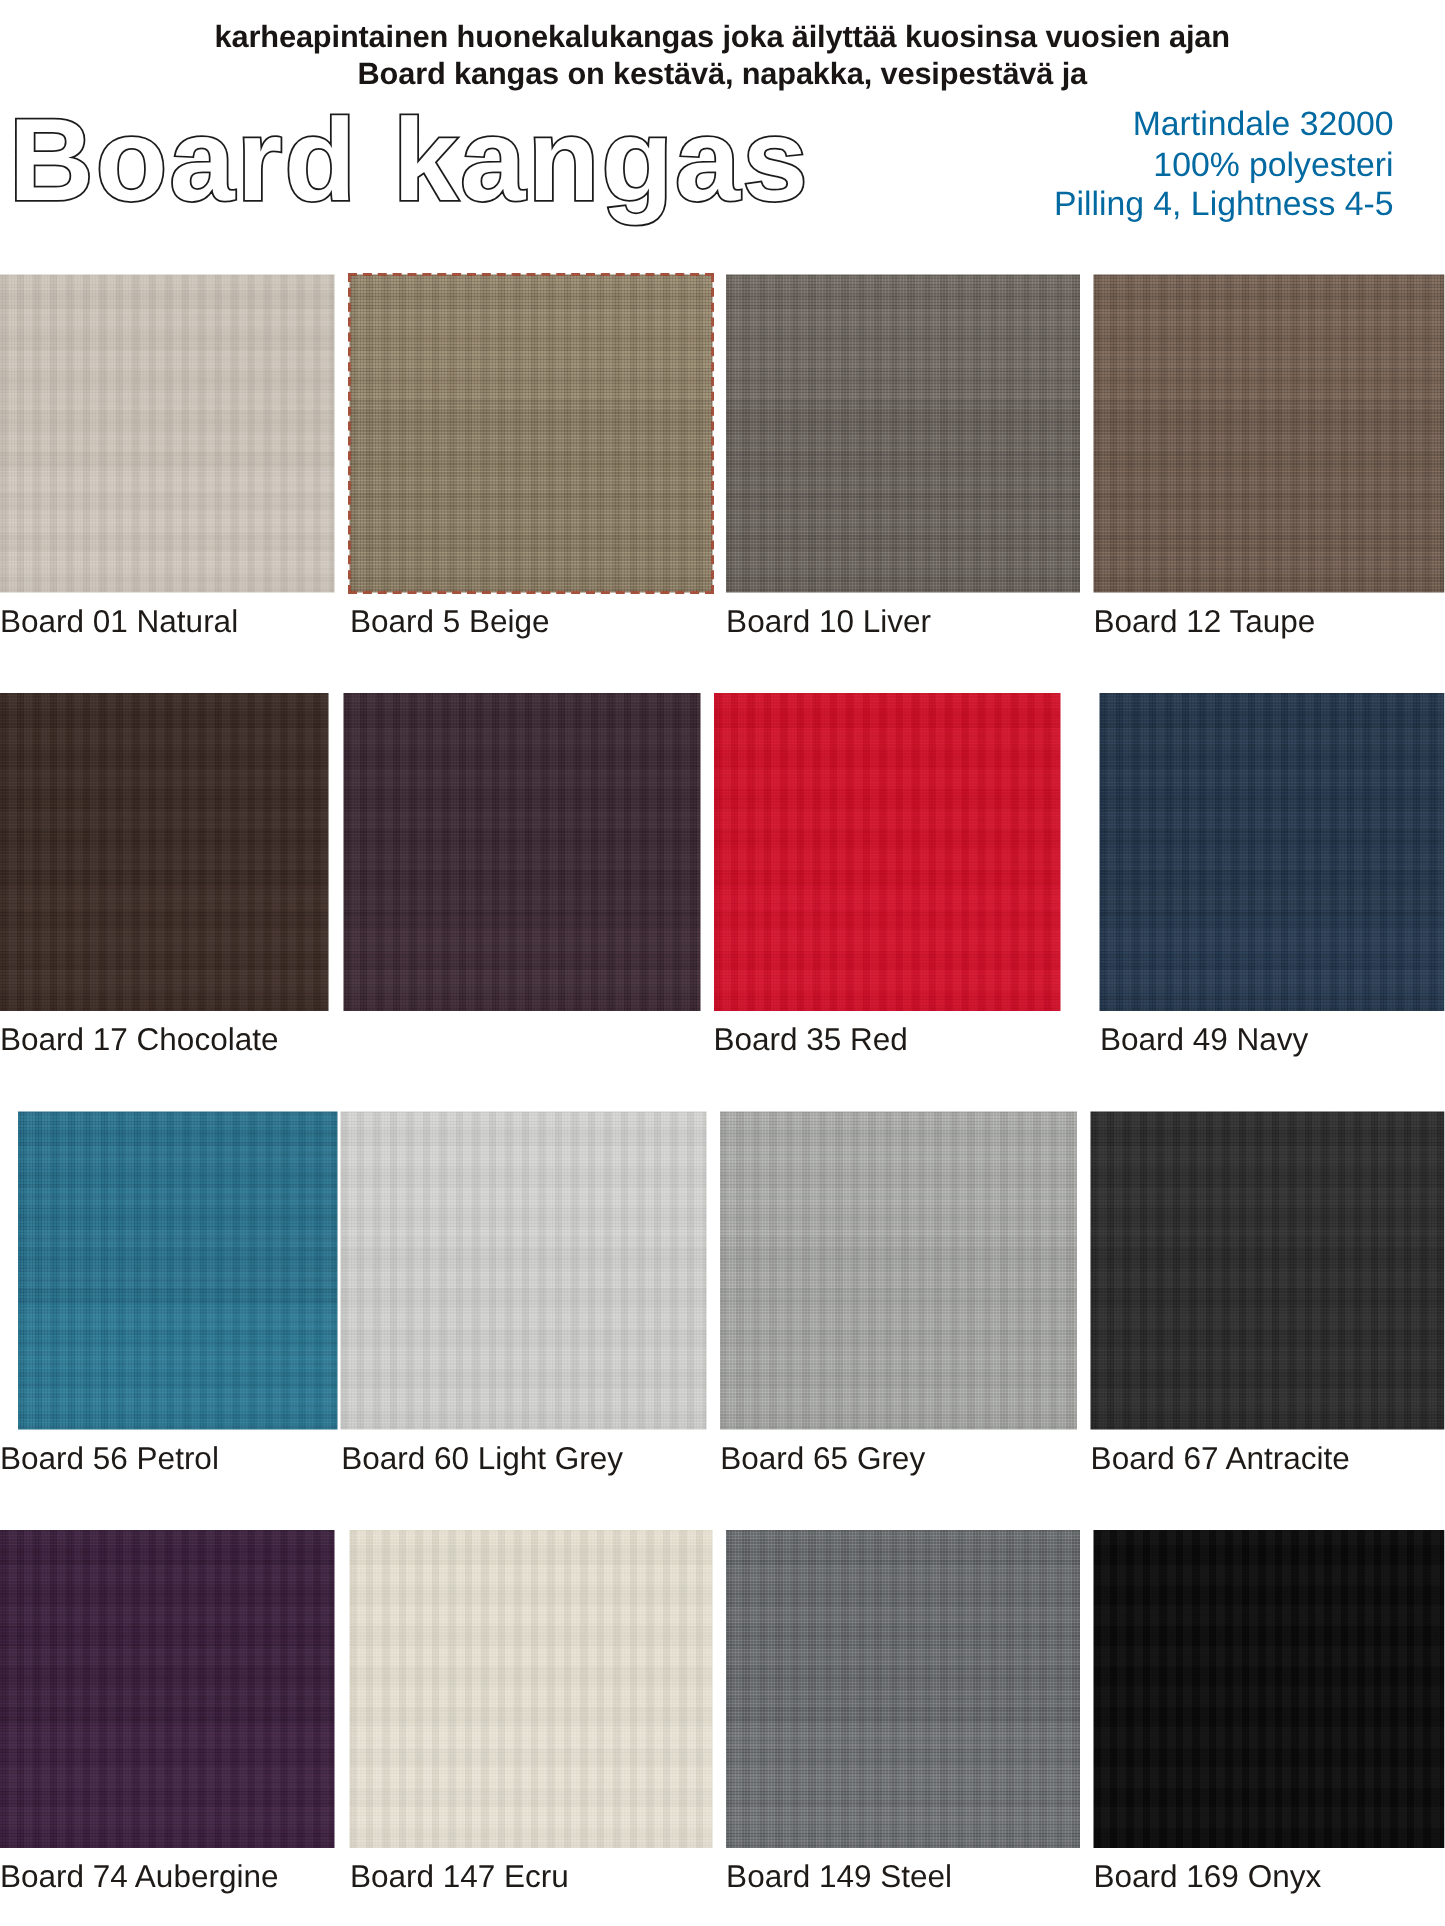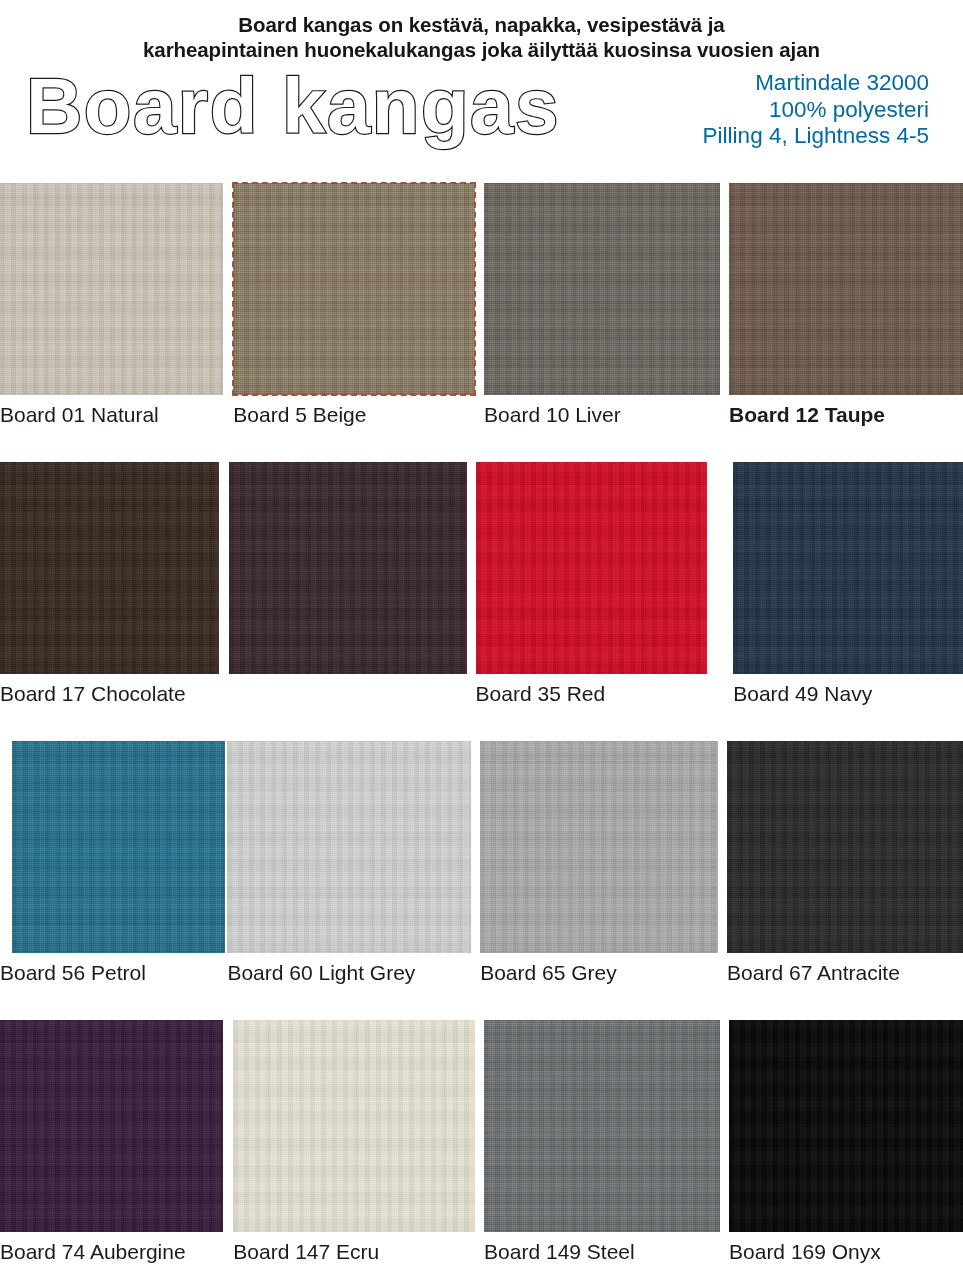--- a/index.html
+++ b/index.html
@@ -30,21 +30,21 @@
     white-space: nowrap;
   }
 
   .titlebar {
     position: relative;
     height: 96px;
     margin-top: 4px;
   }
   .brand {
     position: absolute;
-    left: 26px;
+    left: 6px;
     top: -8px;
     font-size: 78px;
     line-height: 96px;
     font-weight: bold;
     letter-spacing: 1.5px;
     color: #ffffff;
     -webkit-text-stroke: 2.4px #1b1b1b;
     paint-order: stroke fill;
     white-space: nowrap;
   }
@@ -110,22 +110,22 @@
     font-size: 21px;
     line-height: 26px;
     color: #1e1a18;
     white-space: nowrap;
   }
 </style>
 </head>
 <body>
 
 <div class="intro">
+  <div class="intro-line">karheapintainen huonekalukangas joka äilyttää kuosinsa vuosien ajan</div>
   <div class="intro-line">Board kangas on kestävä, napakka, vesipestävä ja</div>
-  <div class="intro-line">karheapintainen huonekalukangas joka äilyttää kuosinsa vuosien ajan</div>
 </div>
 
 <div class="titlebar">
   <div class="brand">Board kangas</div>
   <div class="specs">
     <div class="spec-line">Martindale 32000</div>
     <div class="spec-line">100% polyesteri</div>
     <div class="spec-line">Pilling 4, Lightness 4-5</div>
   </div>
 </div>
@@ -146,21 +146,21 @@
         </div>
         <div class="label">Board 5 Beige</div>
       </div>
       <div class="cell" style="width: 243px; margin-right: 9px;">
         <div class="swatch" title="Board 10 Liver" style="background: rgb(111, 104, 98);">
           <div class="weave"></div>
           <div class="grain"></div>
         </div>
         <div class="label">Board 10 Liver</div>
       </div>
-      <div class="cell" style="width: 241px; margin-right: 0px; font-weight: bold;">
+      <div class="cell" style="width: 241px; margin-right: 0px;">
         <div class="swatch" title="Board 12  Taupe" style="background: rgb(110, 91, 78);">
           <div class="weave"></div>
           <div class="grain"></div>
         </div>
         <div class="label">Board 12  Taupe</div>
       </div>
     </div>
     <div class="row">
       <div class="cell" style="width: 230px; margin-right: 10px;">
         <div class="swatch" title="Board 17 Chocolate" style="background: rgb(58, 42, 36);">

